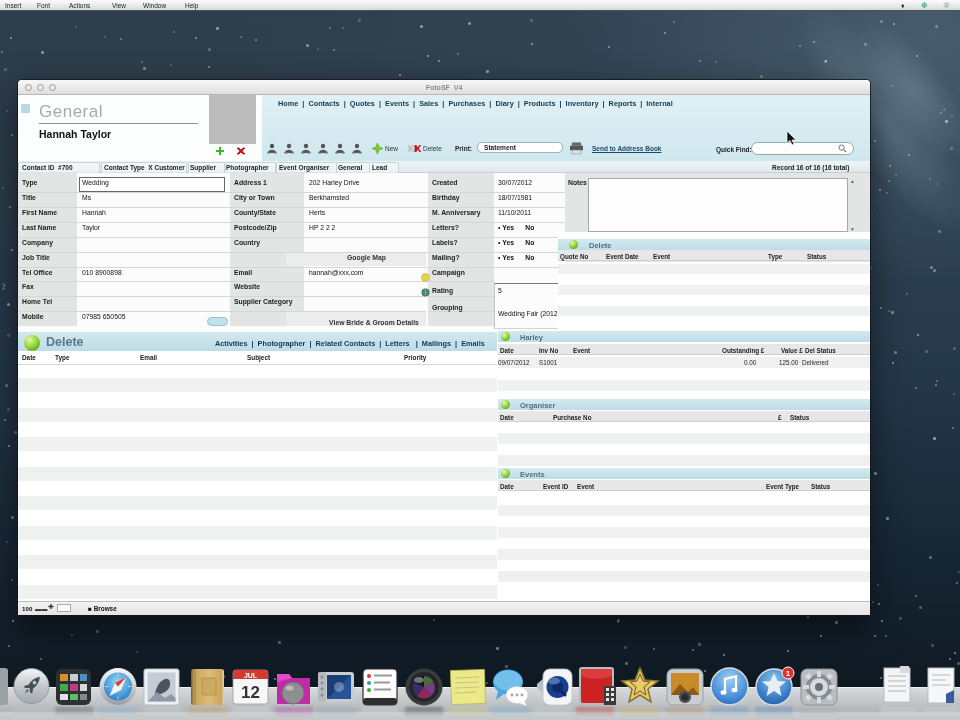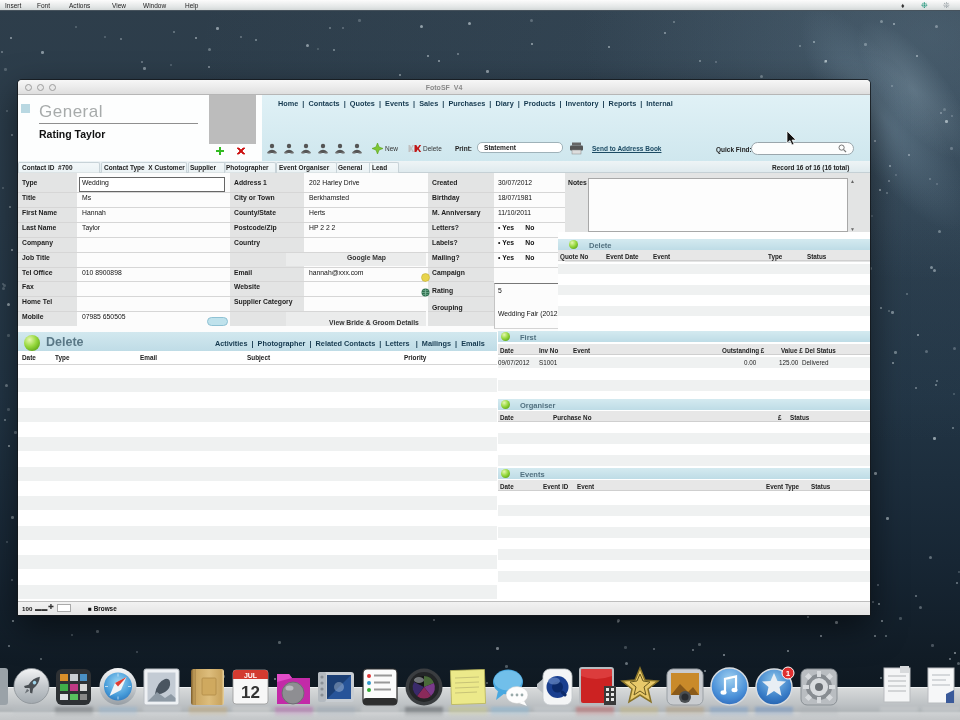--- a/index.html
+++ b/index.html
@@ -203,21 +203,21 @@
 <div class="titlebar">
 <div class="tl" style="left:7px"></div>
       <div class="tl" style="left:19px"></div>
       <div class="tl" style="left:31px"></div>
 <div class="wtitle">FotoSF&nbsp; V4</div>
     </div>
 <div class="abs" style="left:0;top:15px;width:244px;height:66px;background:#fdfefe"></div>
 <div class="abs" style="left:3px;top:24px;width:9px;height:9px;background:#b9d8e2"></div>
 <div class="t" style="left:21px;top:21.5px;font-size:17px;color:#a7abab;letter-spacing:0.5px">General</div>
 <div class="abs" style="left:21px;top:42.5px;width:159px;height:1px;background:#8f8f8f"></div>
-<div class="t" style="left:21px;top:48px;font-size:10.5px;font-weight:bold;color:#111">Rating Taylor</div>
+<div class="t" style="left:21px;top:48px;font-size:10.5px;font-weight:bold;color:#111">Hannah Taylor</div>
 <div class="abs" style="left:191px;top:15px;width:47px;height:49px;background:#bcbcbc"></div>
 <svg class="abs" style="left:195px;top:66px" width="50" height="12" viewBox="0 0 50 12">
 <path d="M6 1 L8 1 L8 4 L11 4 L11 6 L8 6 L8 9 L6 9 L6 6 L3 6 L3 4 L6 4 Z" fill="#33bb22"></path>
 <path d="M24 2 L26 2 L28 4 L30 2 L32 2 L29 5 L32 8 L30 8 L28 6 L26 8 L24 8 L27 5 Z" fill="#cc1111" stroke="#cc1111" stroke-width="0.8"></path>
 </svg>
 <div class="abs" style="left:244px;top:15px;width:608px;height:66px;background:linear-gradient(#e0f1f6,#cfe7ee)"></div>
 <div class="t" style="left:260px;top:19px;font-size:7.3px;font-weight:bold;color:#14384e">Home&nbsp; |&nbsp; Contacts&nbsp; |&nbsp; Quotes&nbsp; |&nbsp; Events&nbsp; |&nbsp; Sales&nbsp; |&nbsp; Purchases&nbsp; |&nbsp; Diary&nbsp; |&nbsp; Products&nbsp; |&nbsp; Inventory&nbsp; |&nbsp; Reports&nbsp; |&nbsp; Internal</div>
 <svg class="abs" style="left:248px;top:63px" width="12" height="11" viewBox="0 0 12 11">
       <circle cx="6" cy="3" r="2.2" fill="#555"></circle>
       <path d="M1.5 9 Q6 4.5 10.5 9 L10.5 10 L1.5 10 Z" fill="#555"></path>
@@ -384,21 +384,21 @@
 <div class="t" style="left:588px;top:172.5px;font-size:6.3px;font-weight:bold;color:#222">Event Date</div>
 <div class="t" style="left:635px;top:172.5px;font-size:6.3px;font-weight:bold;color:#222">Event</div>
 <div class="t" style="left:750px;top:172.5px;font-size:6.3px;font-weight:bold;color:#222">Type</div>
 <div class="t" style="left:789px;top:172.5px;font-size:6.3px;font-weight:bold;color:#222">Status</div>
 <div class="abs" style="left:540px;top:182px;width:312px;height:69px;background:#fff"></div>
 <div class="stripe" style="left:540px;top:184px;width:312px;height:10px"></div>
 <div class="stripe" style="left:540px;top:205px;width:312px;height:10px"></div>
 <div class="stripe" style="left:540px;top:226px;width:312px;height:10px"></div>
 <div class="abs" style="left:480px;top:251px;width:372px;height:11px;background:linear-gradient(#d4eaf0,#bedce6)"></div>
     <div class="gicon" style="left:483px;top:252px;width:9px;height:9px"></div>
-    <div class="t" style="left:502px;top:252.8px;font-size:7.5px;font-weight:bold;color:#51707f">First</div>
+    <div class="t" style="left:502px;top:252.8px;font-size:7.5px;font-weight:bold;color:#51707f">Harley</div>
 <div class="abs" style="left:480px;top:264px;width:372px;height:11px;background:#e7e7e7;border-bottom:1px solid #cfcfcf"></div>
 <div class="t" style="left:482px;top:266.5px;font-size:6.3px;font-weight:bold;color:#222">Date</div>
 <div class="t" style="left:521px;top:266.5px;font-size:6.3px;font-weight:bold;color:#222">Inv No</div>
 <div class="t" style="left:555px;top:266.5px;font-size:6.3px;font-weight:bold;color:#222">Event</div>
 <div class="t" style="left:704px;top:266.5px;font-size:6.3px;font-weight:bold;color:#222">Outstanding £</div>
 <div class="t" style="left:763px;top:266.5px;font-size:6.3px;font-weight:bold;color:#222">Value £</div>
 <div class="t" style="left:787px;top:266.5px;font-size:6.3px;font-weight:bold;color:#222">Del Status</div>
 <div class="stripe" style="left:480px;top:277px;width:372px;height:11px"></div>
 <div class="t" style="left:480px;top:279px;font-size:6.3px;color:#222">09/07/2012</div>
 <div class="t" style="left:521px;top:279px;font-size:6.3px;color:#222">S1001</div>

